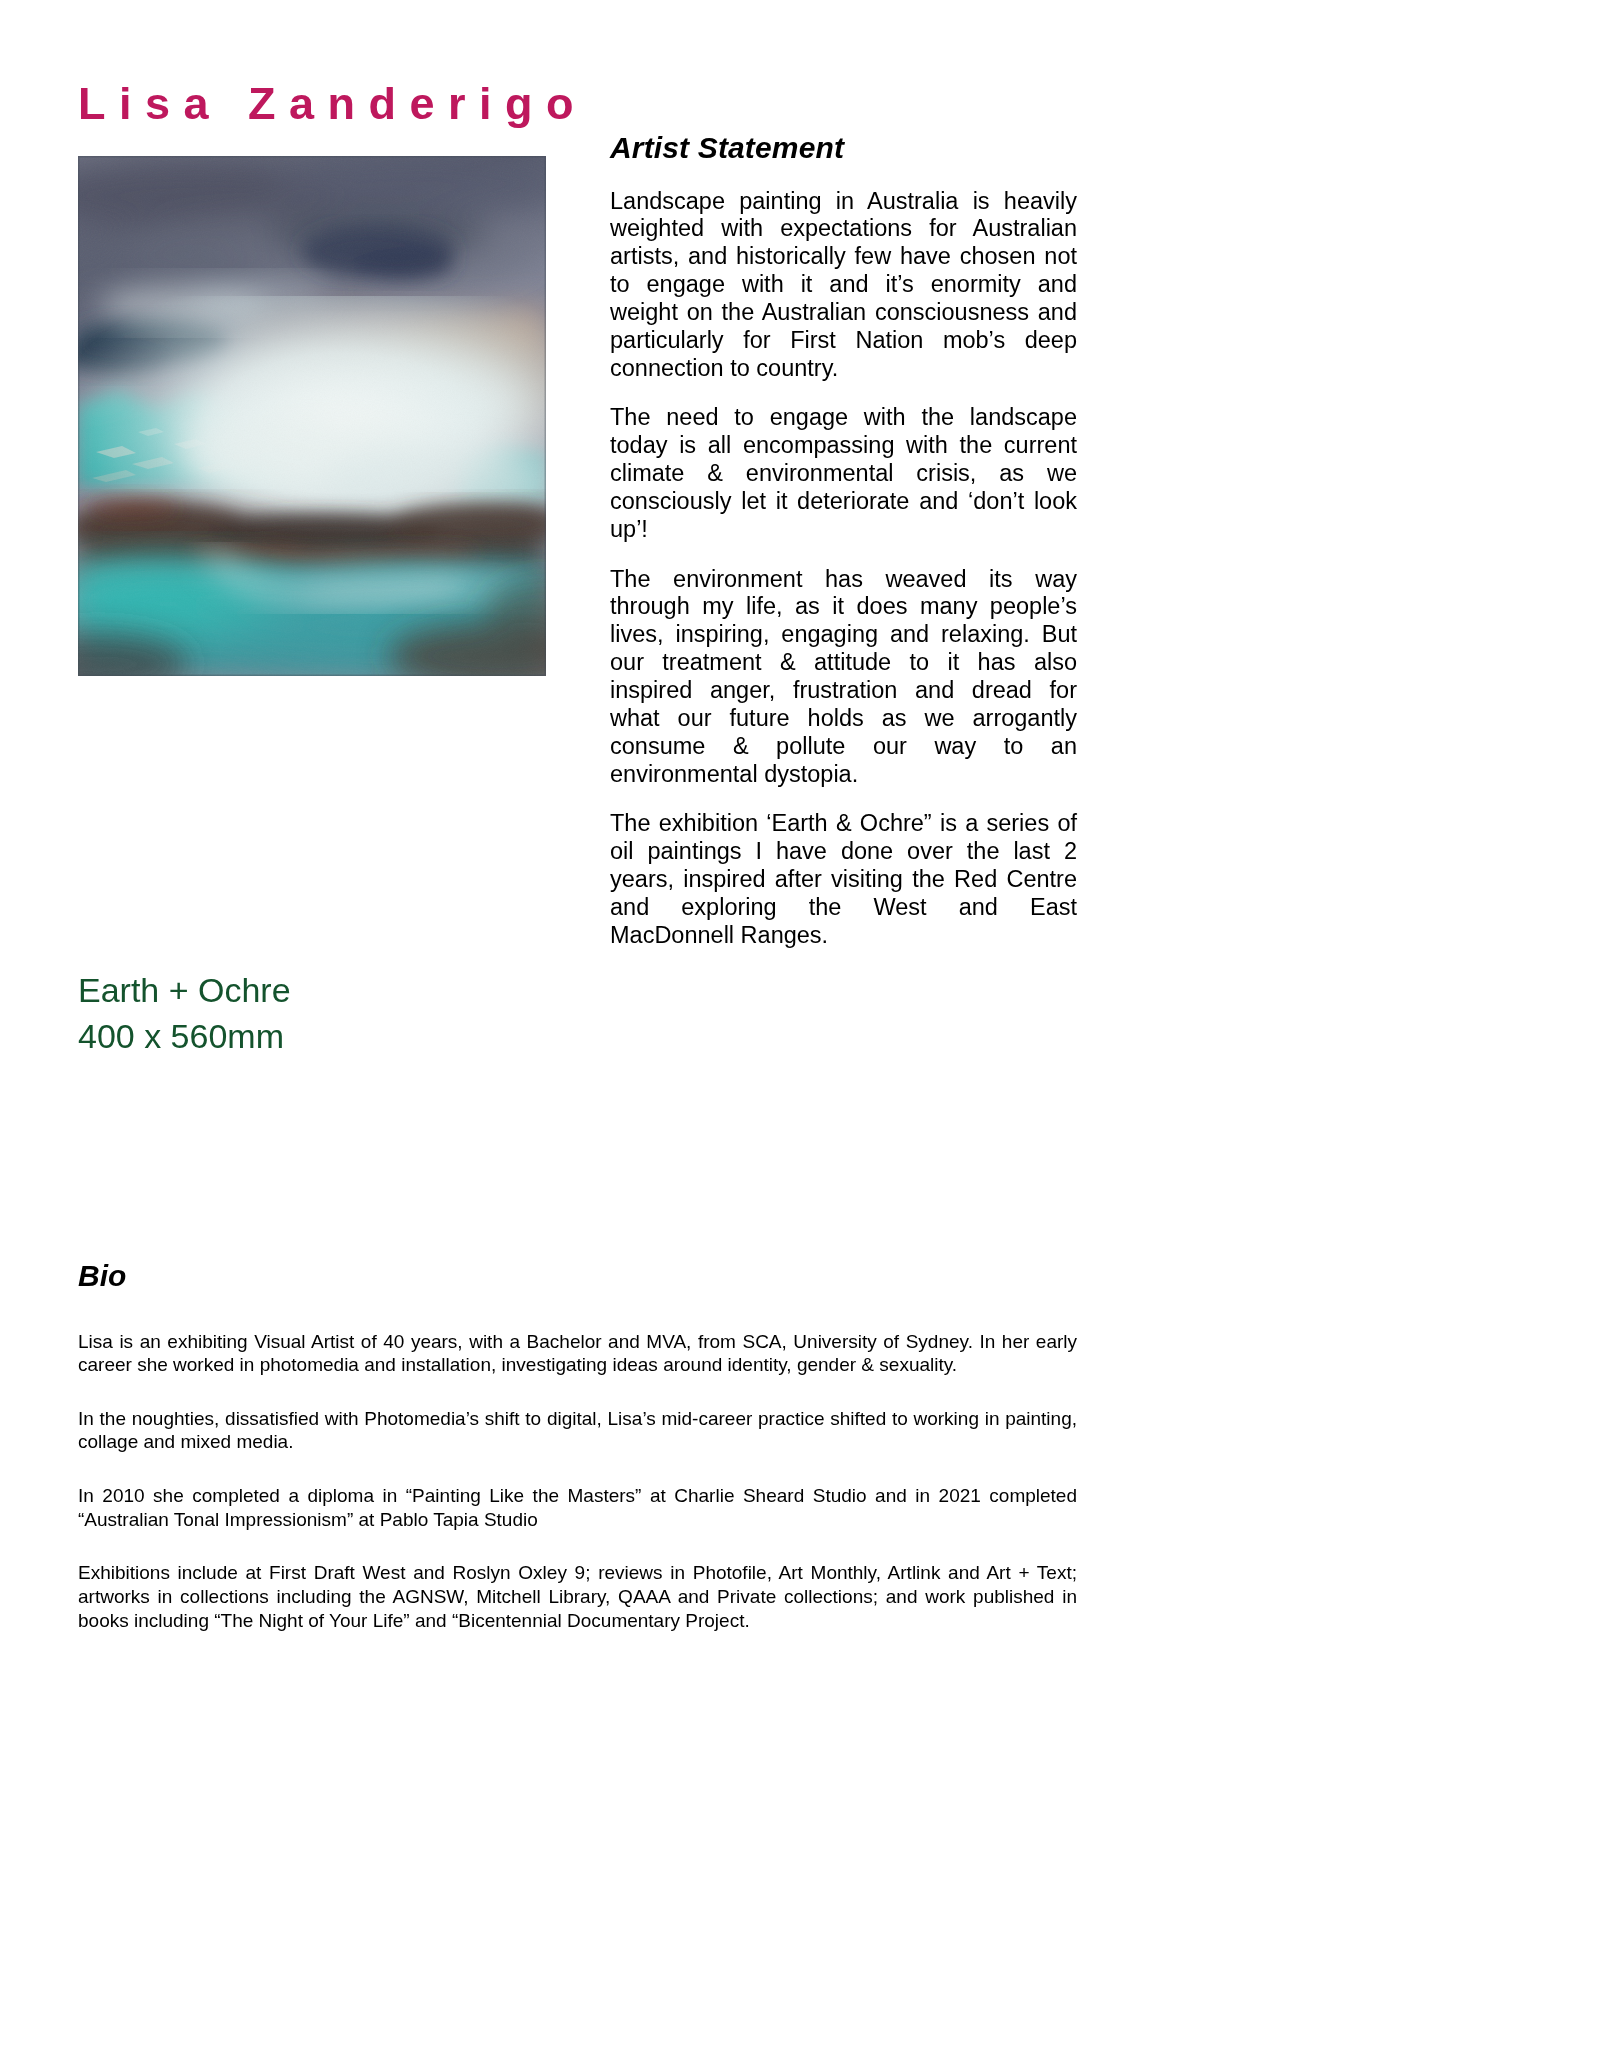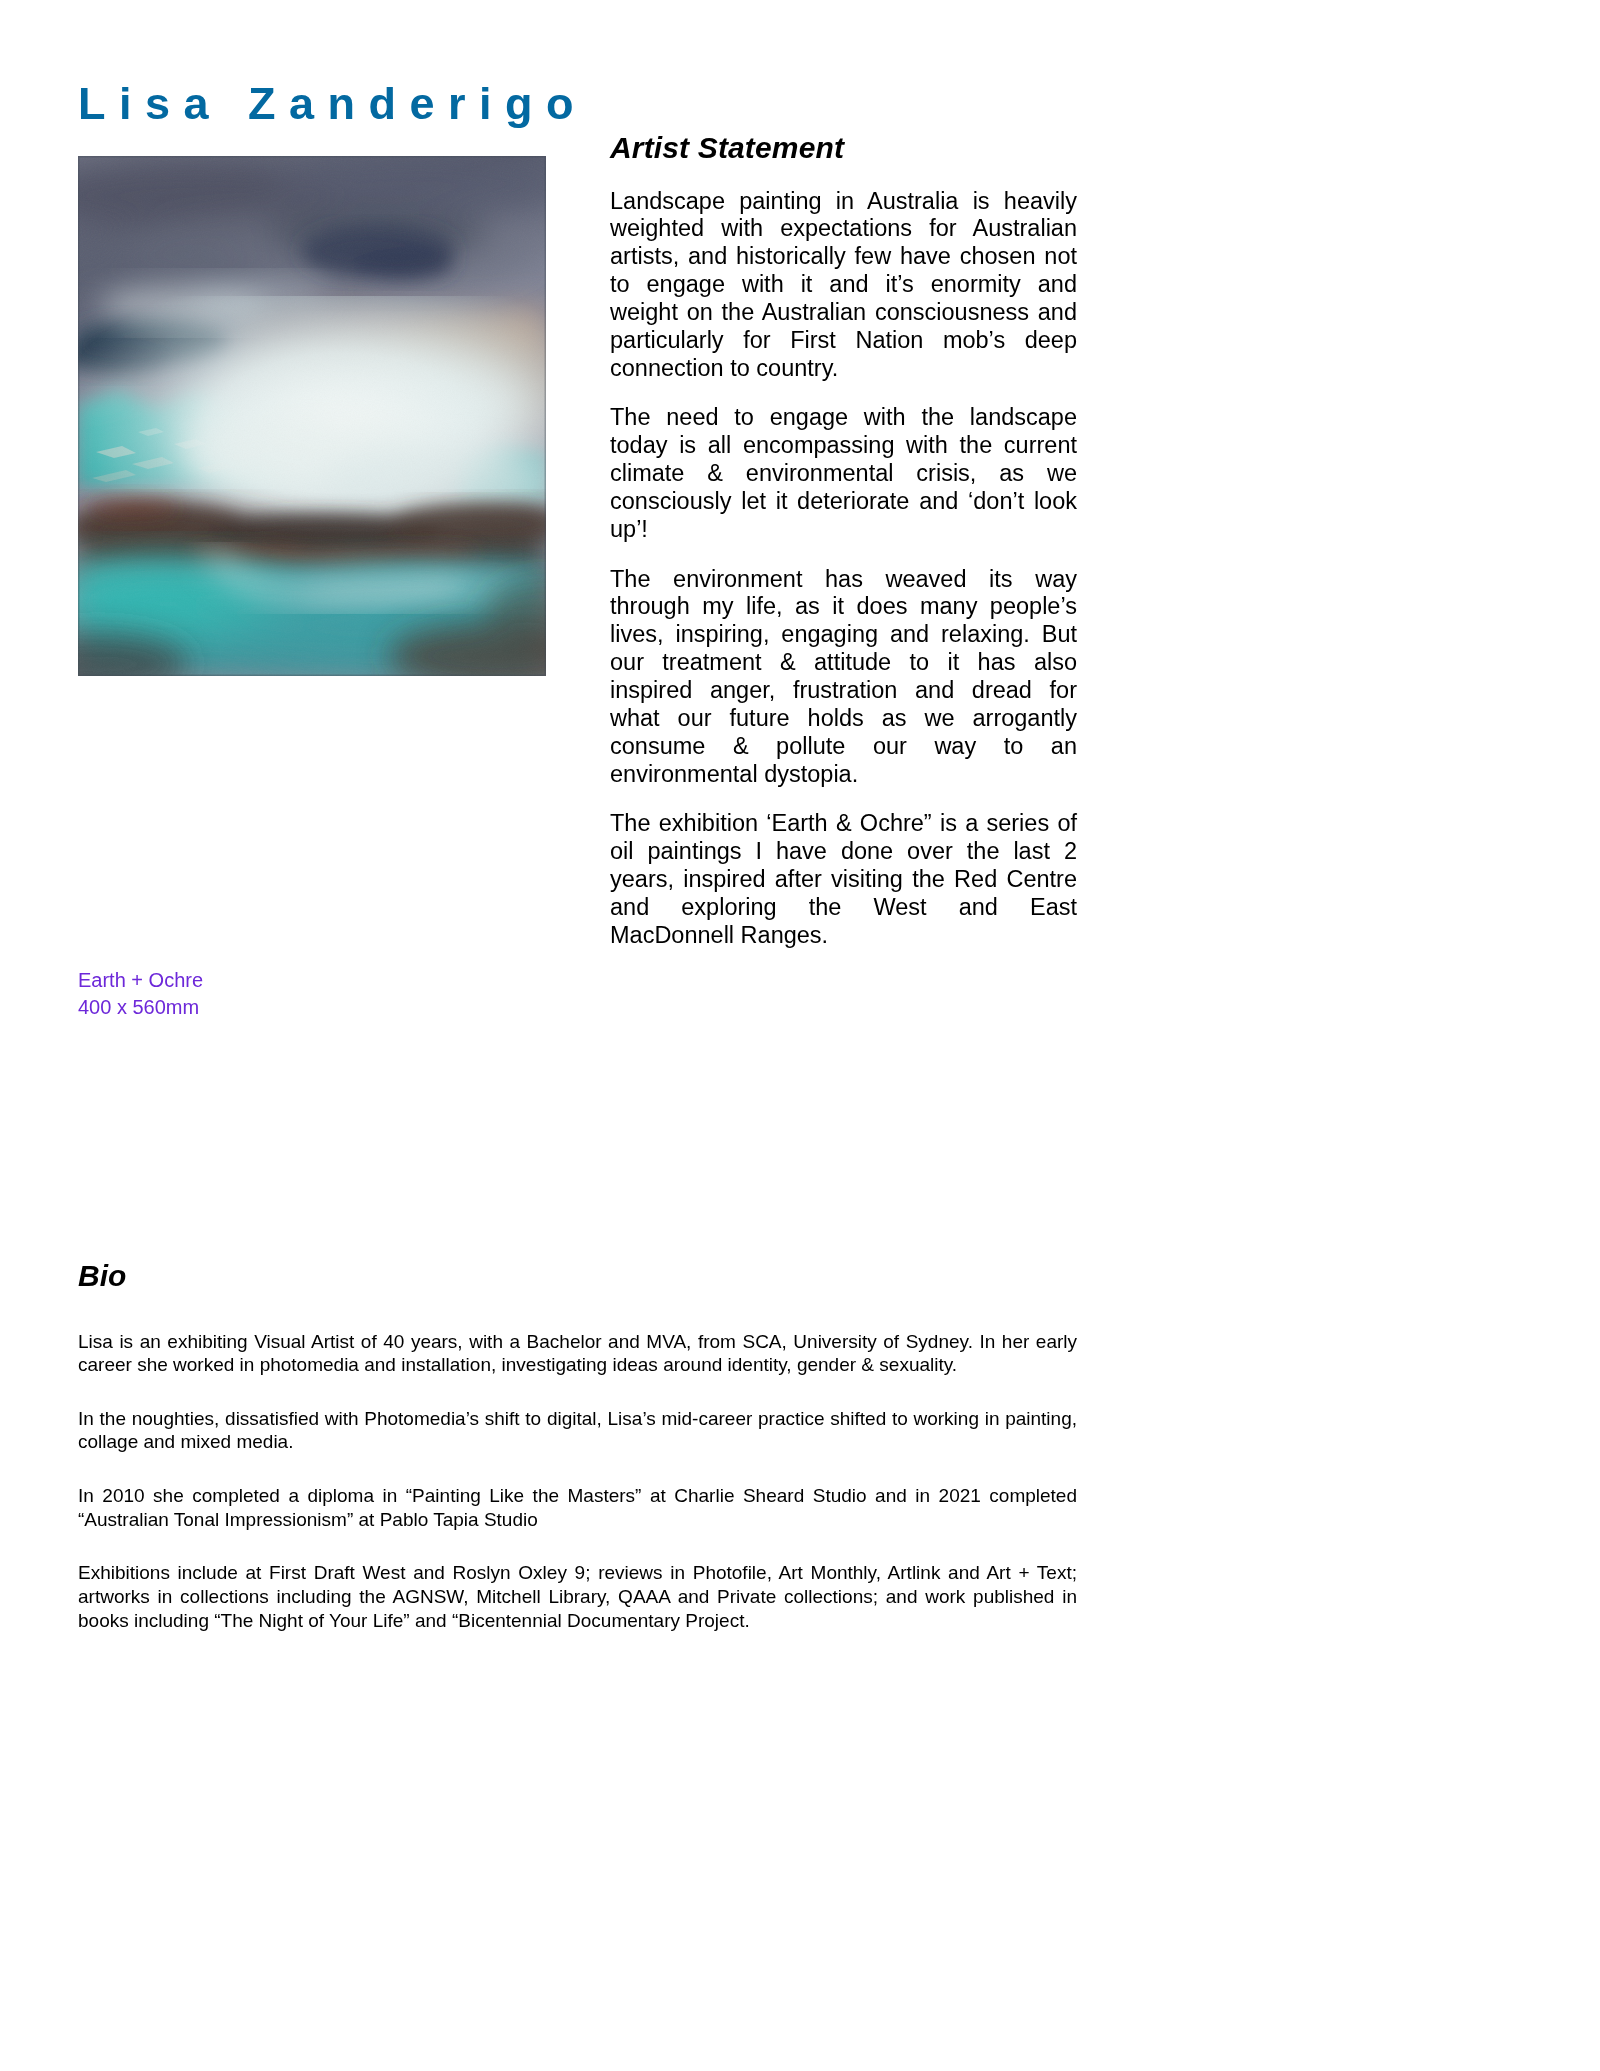--- a/index.html
+++ b/index.html
@@ -26,43 +26,43 @@
   
   .doc-title {
     position: absolute;
     left: 78px;
     top: 79px;
     font-size: 45px;
     font-weight: 700;
     letter-spacing: 0.30em;
     line-height: 1.1;
     white-space: nowrap;
-    color: #0369a1;
+    color: #be185d;
   }
 
   
   .artwork {
     position: absolute;
     left: 78px;
     top: 156px;
     width: 468px;
     height: 520px;
     overflow: hidden;
     background: #5a6472;
   }
   .artwork svg { display: block; width: 100%; height: 100%; }
 
   .artwork-caption {
     position: absolute;
     left: 78px;
     top: 967px;
     width: 480px;
-    font-size: 20px;
+    font-size: 34px;
     line-height: 1.365;
-    color: #6d28d9;
+    color: #14532d;
   }
   .artwork-caption div { white-space: nowrap; }
 
   
   .statement {
     position: absolute;
     left: 610px;
     top: 115px;
     width: 467px;
   }

